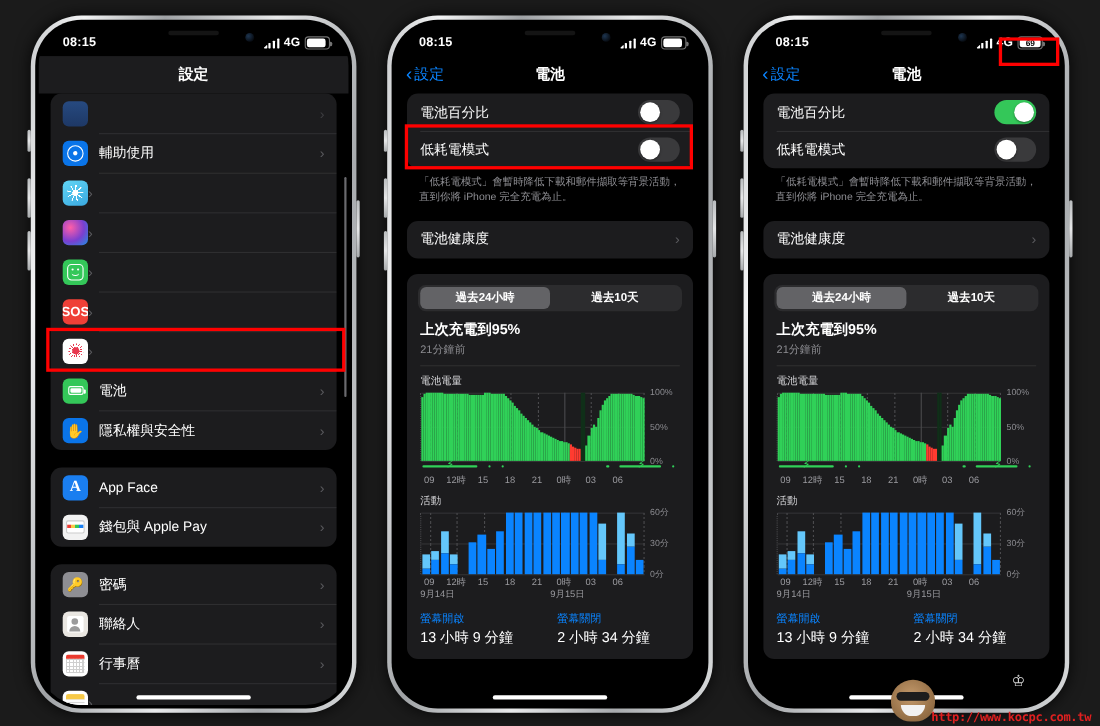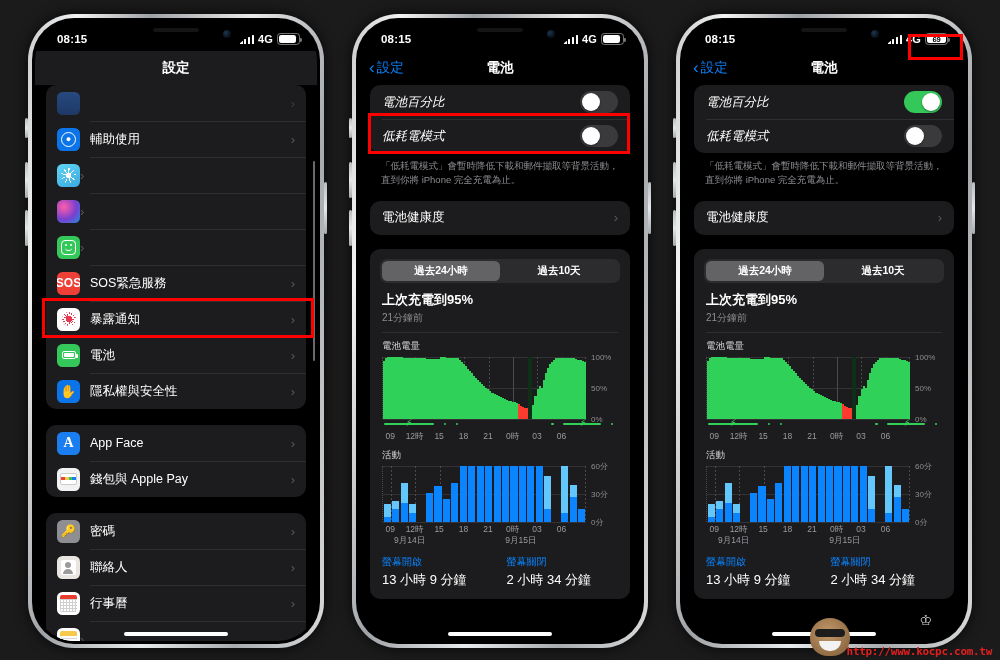--- a/index.html
+++ b/index.html
@@ -193,21 +193,21 @@
     background: radial-gradient(circle,#fff 0 2.5px, transparent 3px),
                 repeating-conic-gradient(from 0deg,#fff 0 10deg, transparent 10deg 40deg);
   }
   .glyph-hand { font-size:13px; }
 
   .partial-row { opacity: .55; }
 
   
   .toggle-row {
     display:flex; align-items:center; justify-content:space-between;
-    height: 34px; padding: 0 12px; position: relative; font-style: italic;
+    height: 34px; padding: 0 12px; position: relative;
   }
   .toggle-row + .toggle-row::before {
     content:''; position:absolute; left:12px; right:0; top:0; height:1px; background:#2e2e30;
   }
   .toggle-row .tl { font-size: 12.5px; color: #fff; }
   .switch {
     width: 38px; height: 21.5px; border-radius: 11px; background:#3a3a3c;
     position: relative; flex: 0 0 auto;
   }
   .switch.on { background: #34c759; }
@@ -261,21 +261,21 @@
   .bar .a-light{ position:absolute; left:8%; right:8%; background:#64c7fb; }
   .ylabels {
     width: 32px; position:relative; font-size: 8px; color:#8d8d92;
   }
   .ylabels span { position:absolute; left:5px; transform: translateY(-50%); white-space:nowrap; }
   .xaxis {
     position:relative; height: 13px; margin-right: 32px;
     font-size: 8.5px; color:#9a9a9f;
   }
   .xaxis span { position:absolute; top:2px; transform: translateX(-50%); }
-  .xdate { position:relative; height: 12px; margin-right:32px; font-size:8.5px; color:#9a9a9f;margin-left:12px; }
+  .xdate { position:relative; height: 12px; margin-right:32px; font-size:8.5px; color:#9a9a9f; }
   .xdate span { position:absolute; top:0; }
   .charge-strip { position:relative; height: 9px; margin-top:1px; }
   .charge-strip .cs { position:absolute; top:3px; height:2.6px; background:#30d158; border-radius:1.3px; }
   .bolt { position:absolute; top:-2px; color:#30d158; font-size:10px; line-height:1; }
 
   .usage-foot {
     display:flex; padding: 8px 12px 0; gap: 40px;
   }
   .usage-foot .uf-t { font-size:10px; color:#0a84ff; }
   .usage-foot .uf-v { font-size:13px; color:#fff; margin-top:2px; }
@@ -377,28 +377,26 @@
                 <div class="chev-r">›</div>
               </div>
               <div class="row">
                 <div class="ico ic-faceid">
                     <span class="glyph-face"></span>
                   </div>
                 <div class="chev-r">›</div>
               </div>
               <div class="row">
                 <div class="ico ic-sos">SOS</div>
-                <div class="lbl">SOS緊急服務</div>
                 <div class="chev-r">›</div>
               </div>
               <div class="row">
                 <div class="ico ic-expo">
                     <span class="glyph-expo"></span>
                   </div>
-                <div class="lbl">暴露通知</div>
                 <div class="chev-r">›</div>
               </div>
               <div class="row">
                 <div class="ico ic-batt">
                     <span class="glyph-battery"></span>
                   </div>
                 <div class="lbl">電池</div>
                 <div class="chev-r">›</div>
               </div>
               <div class="row">

